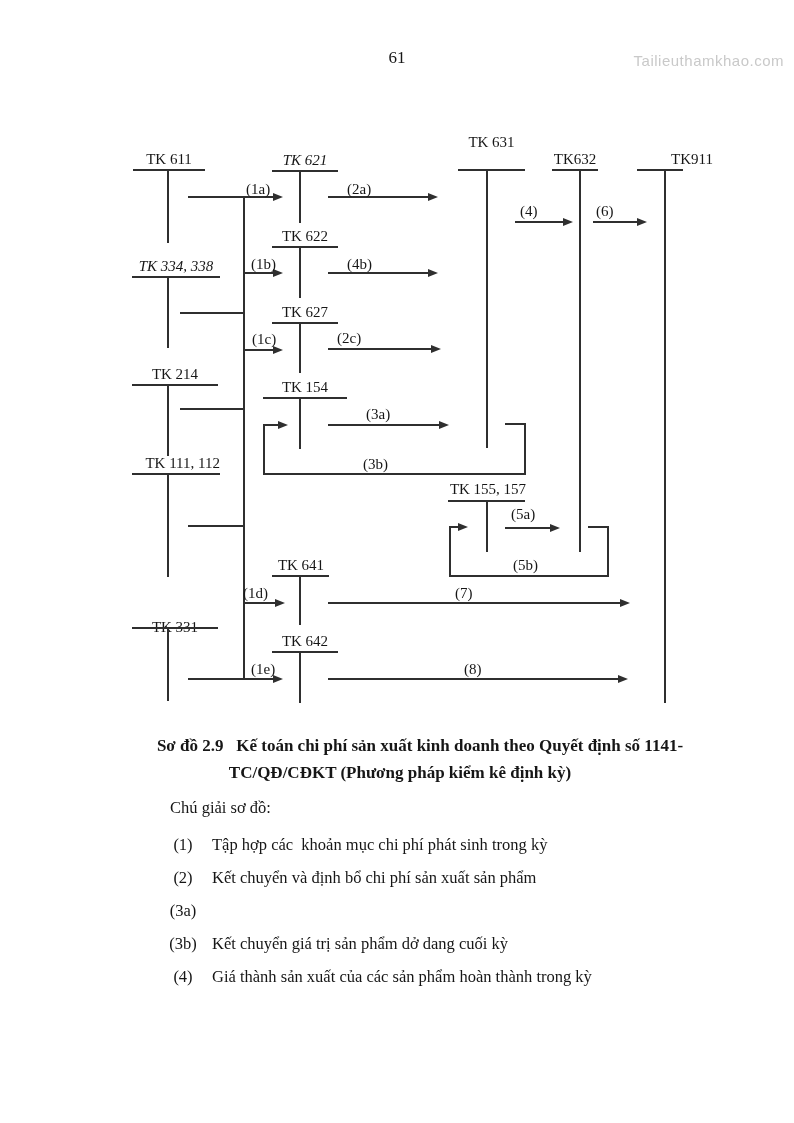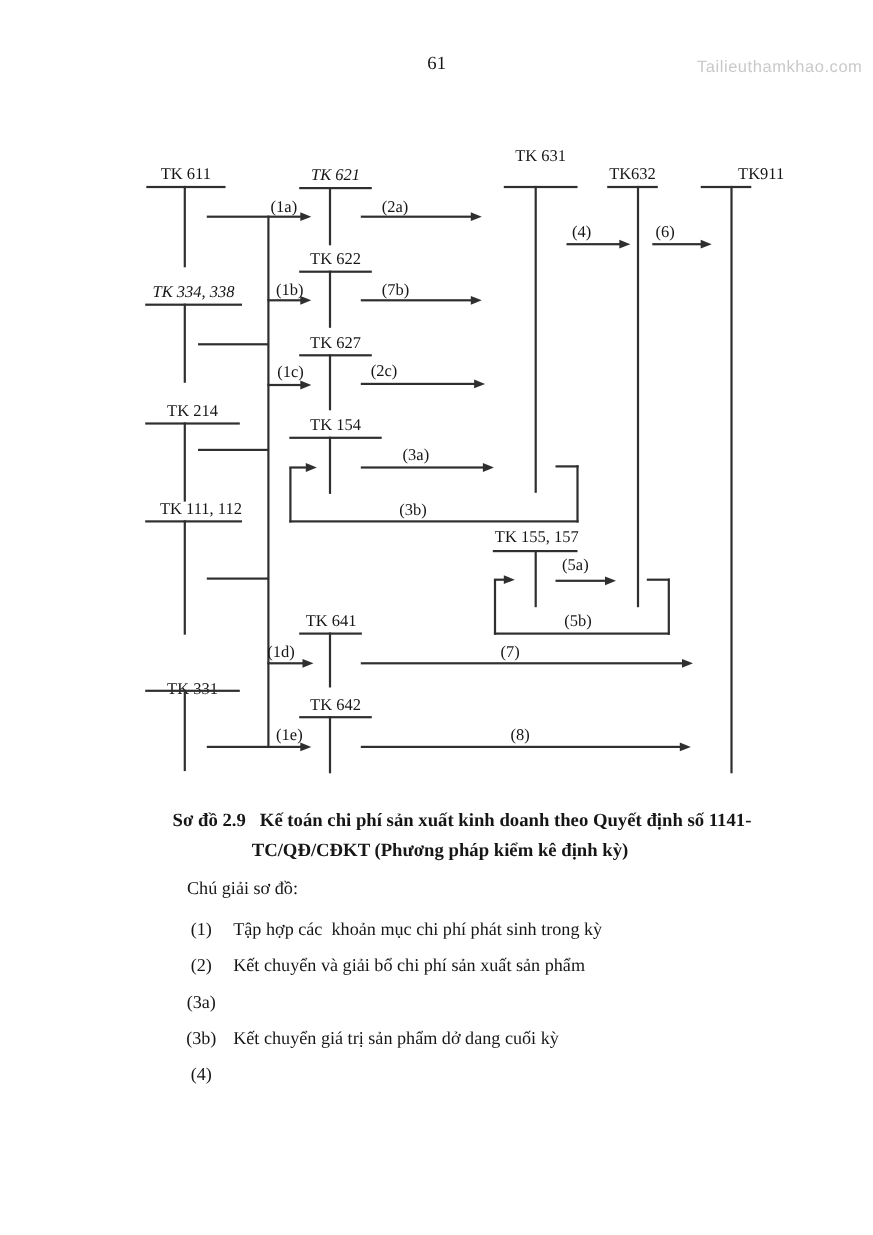--- a/index.html
+++ b/index.html
@@ -176,21 +176,21 @@
     <div class="ah" style="left:273px;top:675px;"></div>
 
     <div class="hl" style="left:328px;top:678px;width:291px;"></div>
     <div class="ah" style="left:618px;top:675px;"></div>
 
     <div class="fl" style="left:246px;top:181px;">(1a)</div>
     <div class="fl" style="left:347px;top:181px;">(2a)</div>
     <div class="fl" style="left:520px;top:203px;">(4)</div>
     <div class="fl" style="left:596px;top:203px;">(6)</div>
     <div class="fl" style="left:251px;top:256px;">(1b)</div>
-    <div class="fl" style="left:347px;top:256px;">(7b)</div>
+    <div class="fl" style="left:347px;top:256px;">(4b)</div>
     <div class="fl" style="left:252px;top:331px;">(1c)</div>
     <div class="fl" style="left:337px;top:330px;">(2c)</div>
     <div class="fl" style="left:366px;top:406px;">(3a)</div>
     <div class="fl" style="left:363px;top:456px;">(3b)</div>
     <div class="fl" style="left:511px;top:506px;">(5a)</div>
     <div class="fl" style="left:513px;top:557px;">(5b)</div>
     <div class="fl" style="left:243px;top:585px;">(1d)</div>
     <div class="fl" style="left:455px;top:585px;">(7)</div>
     <div class="fl" style="left:251px;top:661px;">(1e)</div>
     <div class="fl" style="left:464px;top:661px;">(8)</div>
@@ -201,26 +201,27 @@
   <div class="cap2">TC/QĐ/CĐKT (Phương pháp kiểm kê định kỳ)</div>
 
   <div class="legend-title">Chú giải sơ đồ:</div>
 
   <div class="legend-row" style="top:835px;">
     <span class="lkey">(1)</span>
     <span class="ltext">Tập hợp các  khoản mục chi phí phát sinh trong kỳ</span>
   </div>
   <div class="legend-row" style="top:868px;">
     <span class="lkey">(2)</span>
-    <span class="ltext">Kết chuyển và giải bổ chi phí sản xuất sản phẩm</span>
+    <span class="ltext">Kết chuyển và định bổ chi phí sản xuất sản phẩm</span>
   </div>
   <div class="legend-row" style="top:901px;">
     <span class="lkey">(3a)</span>
   </div>
   <div class="legend-row" style="top:934px;">
     <span class="lkey">(3b)</span>
     <span class="ltext">Kết chuyển giá trị sản phẩm dở dang cuối kỳ</span>
   </div>
   <div class="legend-row" style="top:967px;">
     <span class="lkey">(4)</span>
+    <span class="ltext">Giá thành sản xuất của các sản phẩm hoàn thành trong kỳ</span>
   </div>
 
 </div>
 
 </body></html>

